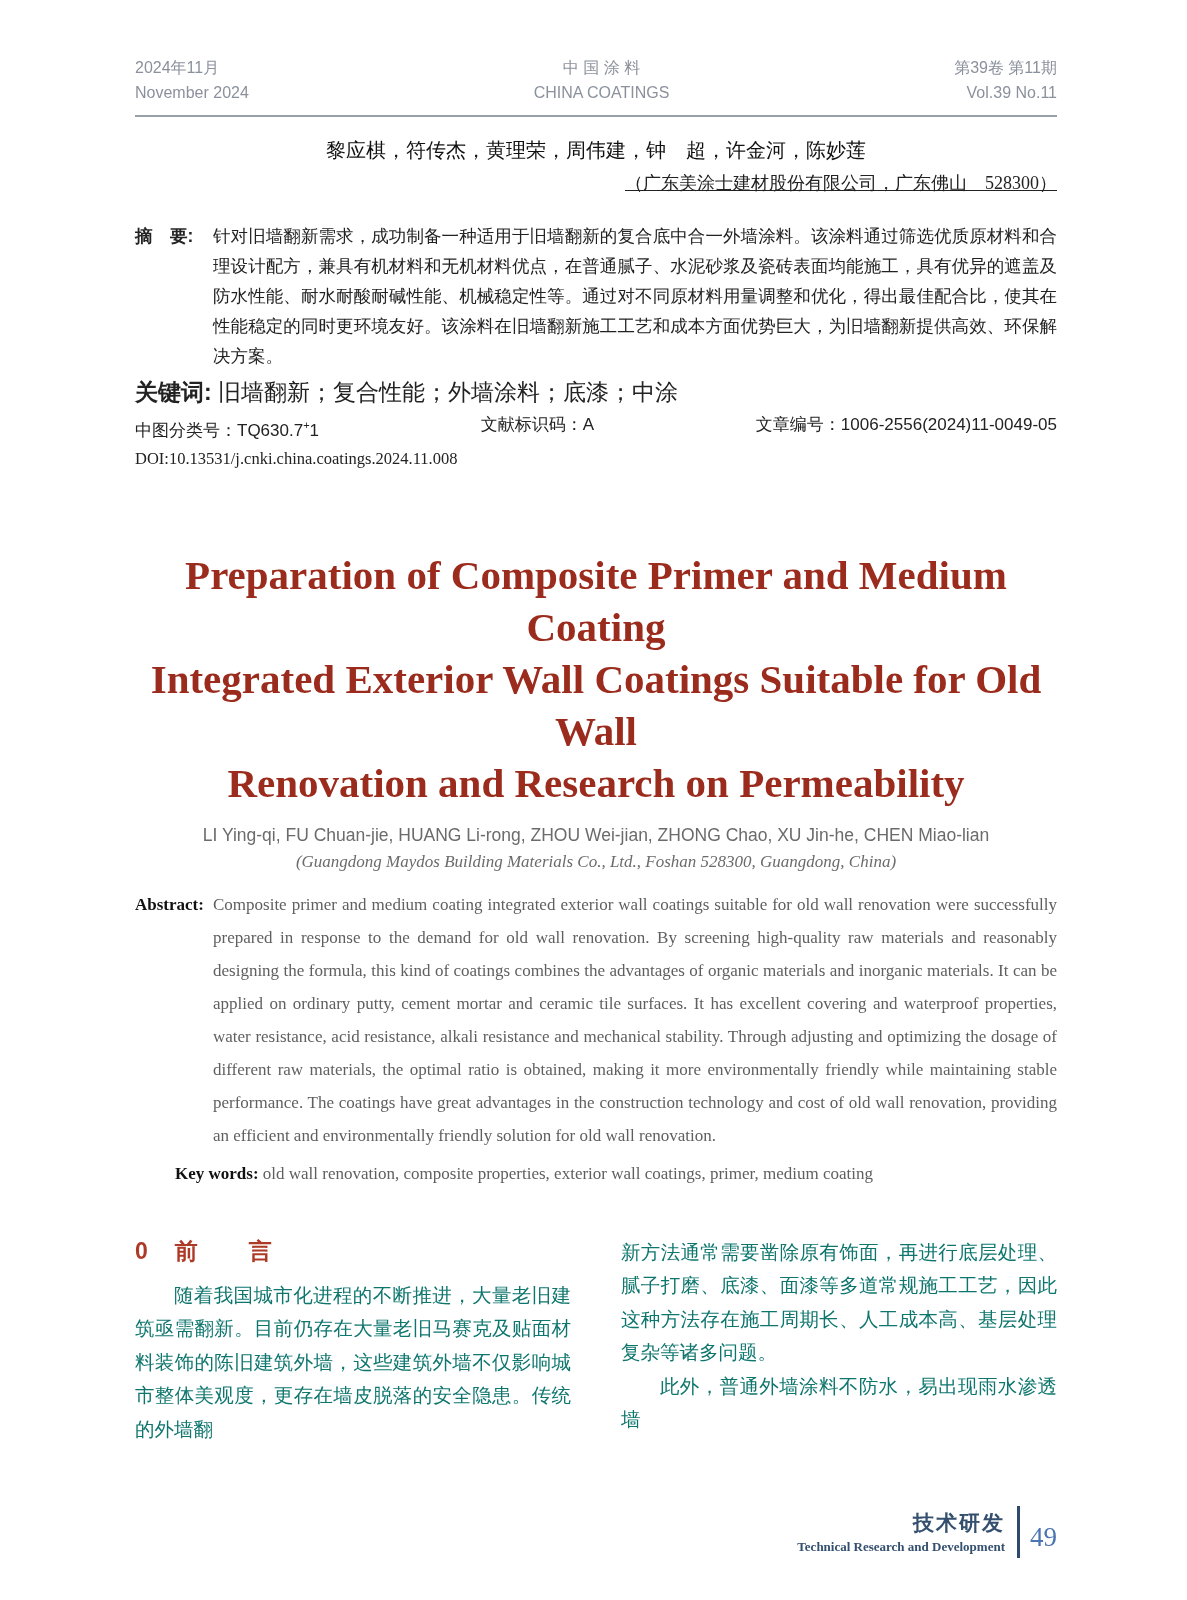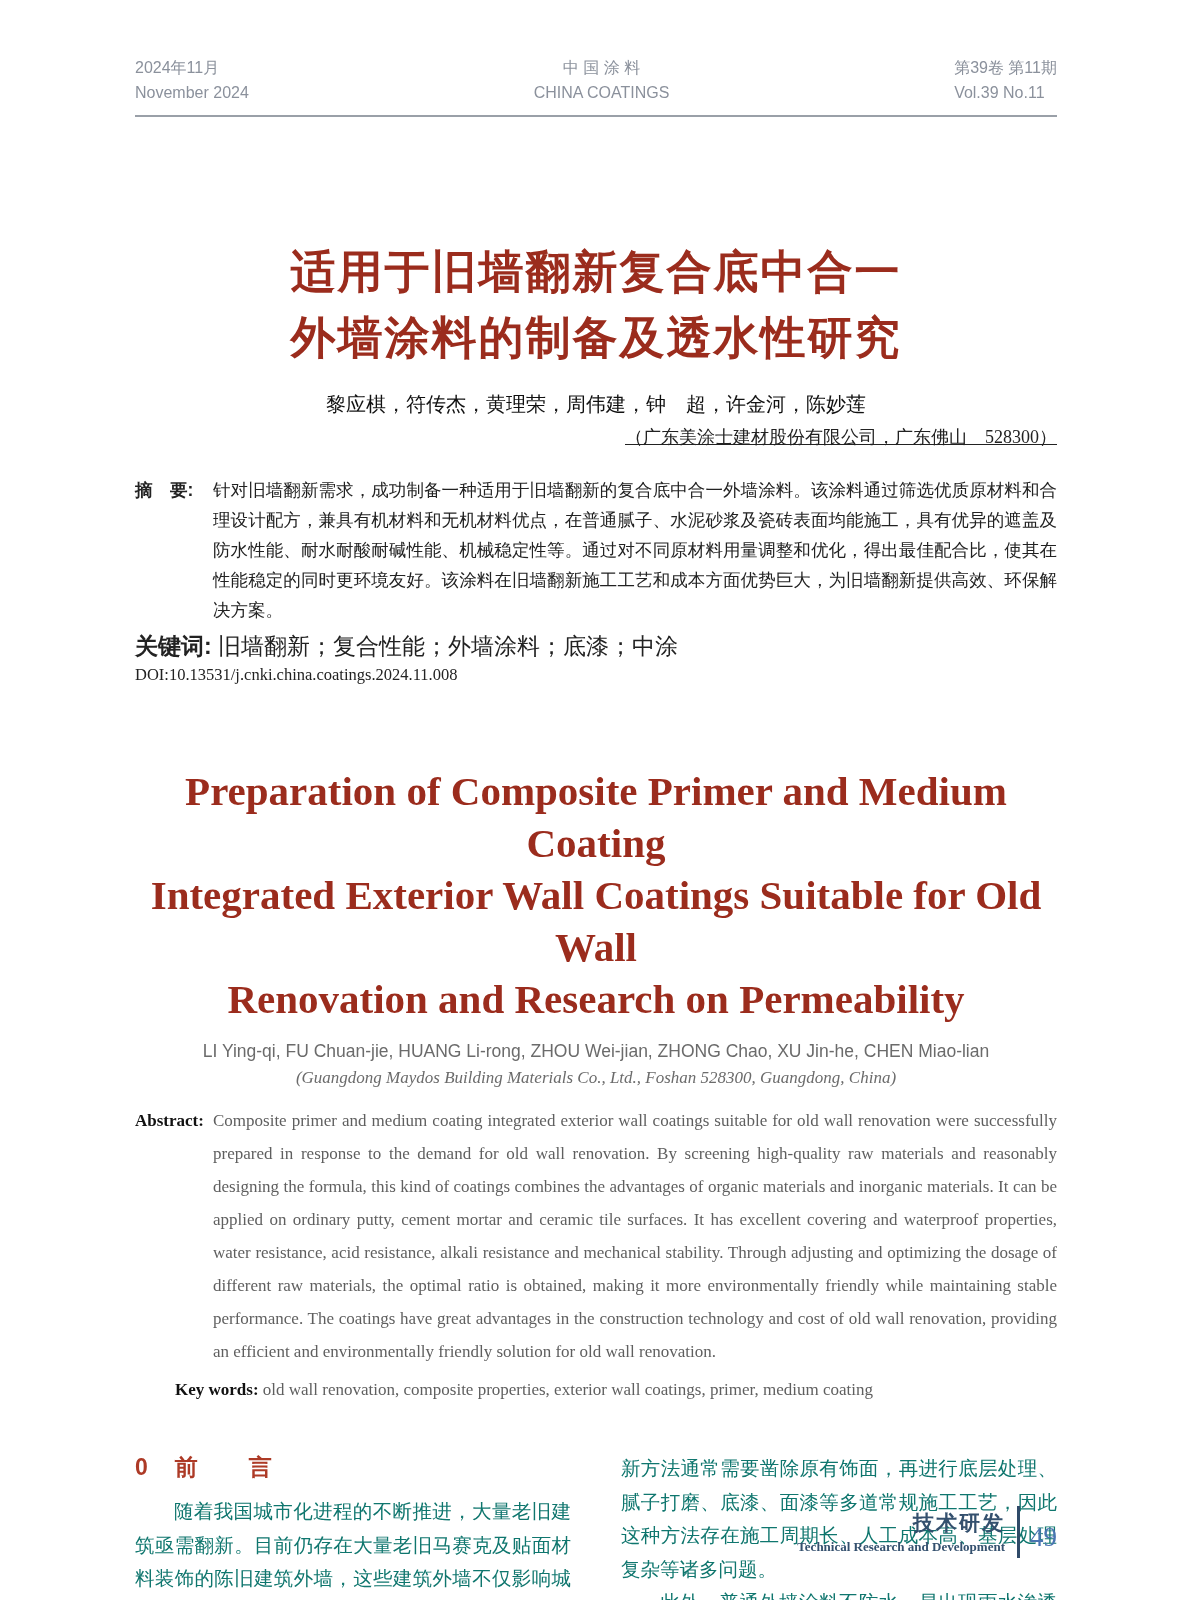--- a/index.html
+++ b/index.html
@@ -19,21 +19,21 @@
   
   .running-head {
     display: flex;
     justify-content: space-between;
     align-items: flex-start;
     color: #8b919c;
     font-size: 16px;
     line-height: 25px;
   }
   .running-head .col-c { text-align: center; }
-  .running-head .col-r { }
+  .running-head .col-r { text-align: right; }
   .head-rule {
     border: none;
     border-top: 2px solid #9aa0a8;
     margin-top: 10px;
   }
 
   
   .title-zh {
     margin-top: 122px;
     text-align: center;
@@ -195,38 +195,39 @@
         <div>中 国 涂 料</div>
         <div>CHINA COATINGS</div>
       </div>
       <div class="col-r">
         <div>第39卷 第11期</div>
         <div>Vol.39  No.11</div>
       </div>
     </div>
     <hr class="head-rule">
 
-    <div class="title-zh">
-      <div>适用于旧墙翻新复合底中合一</div>
-      <div>外墙涂料的制备及透水性研究</div>
-    </div>
 
     <div class="authors-zh">黎应棋，符传杰，黄理荣，周伟建，钟　超，许金河，陈妙莲</div>
     <div class="affil-zh">（广东美涂士建材股份有限公司，广东佛山　528300）</div>
 
     <div class="abstract-zh hang">
       <span class="hang-label">摘　要:</span>
       <span>针对旧墙翻新需求，成功制备一种适用于旧墙翻新的复合底中合一外墙涂料。该涂料通过筛选优质原材料和合理设计配方，兼具有机材料和无机材料优点，在普通腻子、水泥砂浆及瓷砖表面均能施工，具有优异的遮盖及防水性能、耐水耐酸耐碱性能、机械稳定性等。通过对不同原材料用量调整和优化，得出最佳配合比，使其在性能稳定的同时更环境友好。该涂料在旧墙翻新施工工艺和成本方面优势巨大，为旧墙翻新提供高效、环保解决方案。</span>
     </div>
 
     <div class="keywords-zh">
       <span class="kw-label">关键词:</span>
       <span>旧墙翻新；复合性能；外墙涂料；底漆；中涂</span>
     </div>
 
+    <div class="meta-row">
+      <span><span>中图分类号：</span><span>TQ630.7</span><sup>+</sup><span>1</span></span>
+      <span>文献标识码：A</span>
+      <span>文章编号：1006-2556(2024)11-0049-05</span>
+    </div>
     <div class="doi-line">DOI:10.13531/j.cnki.china.coatings.2024.11.008</div>
 
     <div class="title-en">
       <div>Preparation of Composite Primer and Medium Coating</div>
       <div>Integrated Exterior Wall Coatings Suitable for Old Wall</div>
       <div>Renovation and Research on Permeability</div>
     </div>
 
     <div class="authors-en">LI Ying-qi, FU Chuan-jie, HUANG Li-rong, ZHOU Wei-jian, ZHONG Chao, XU Jin-he, CHEN Miao-lian</div>
     <div class="affil-en">(Guangdong Maydos Building Materials Co., Ltd., Foshan 528300, Guangdong, China)</div>

